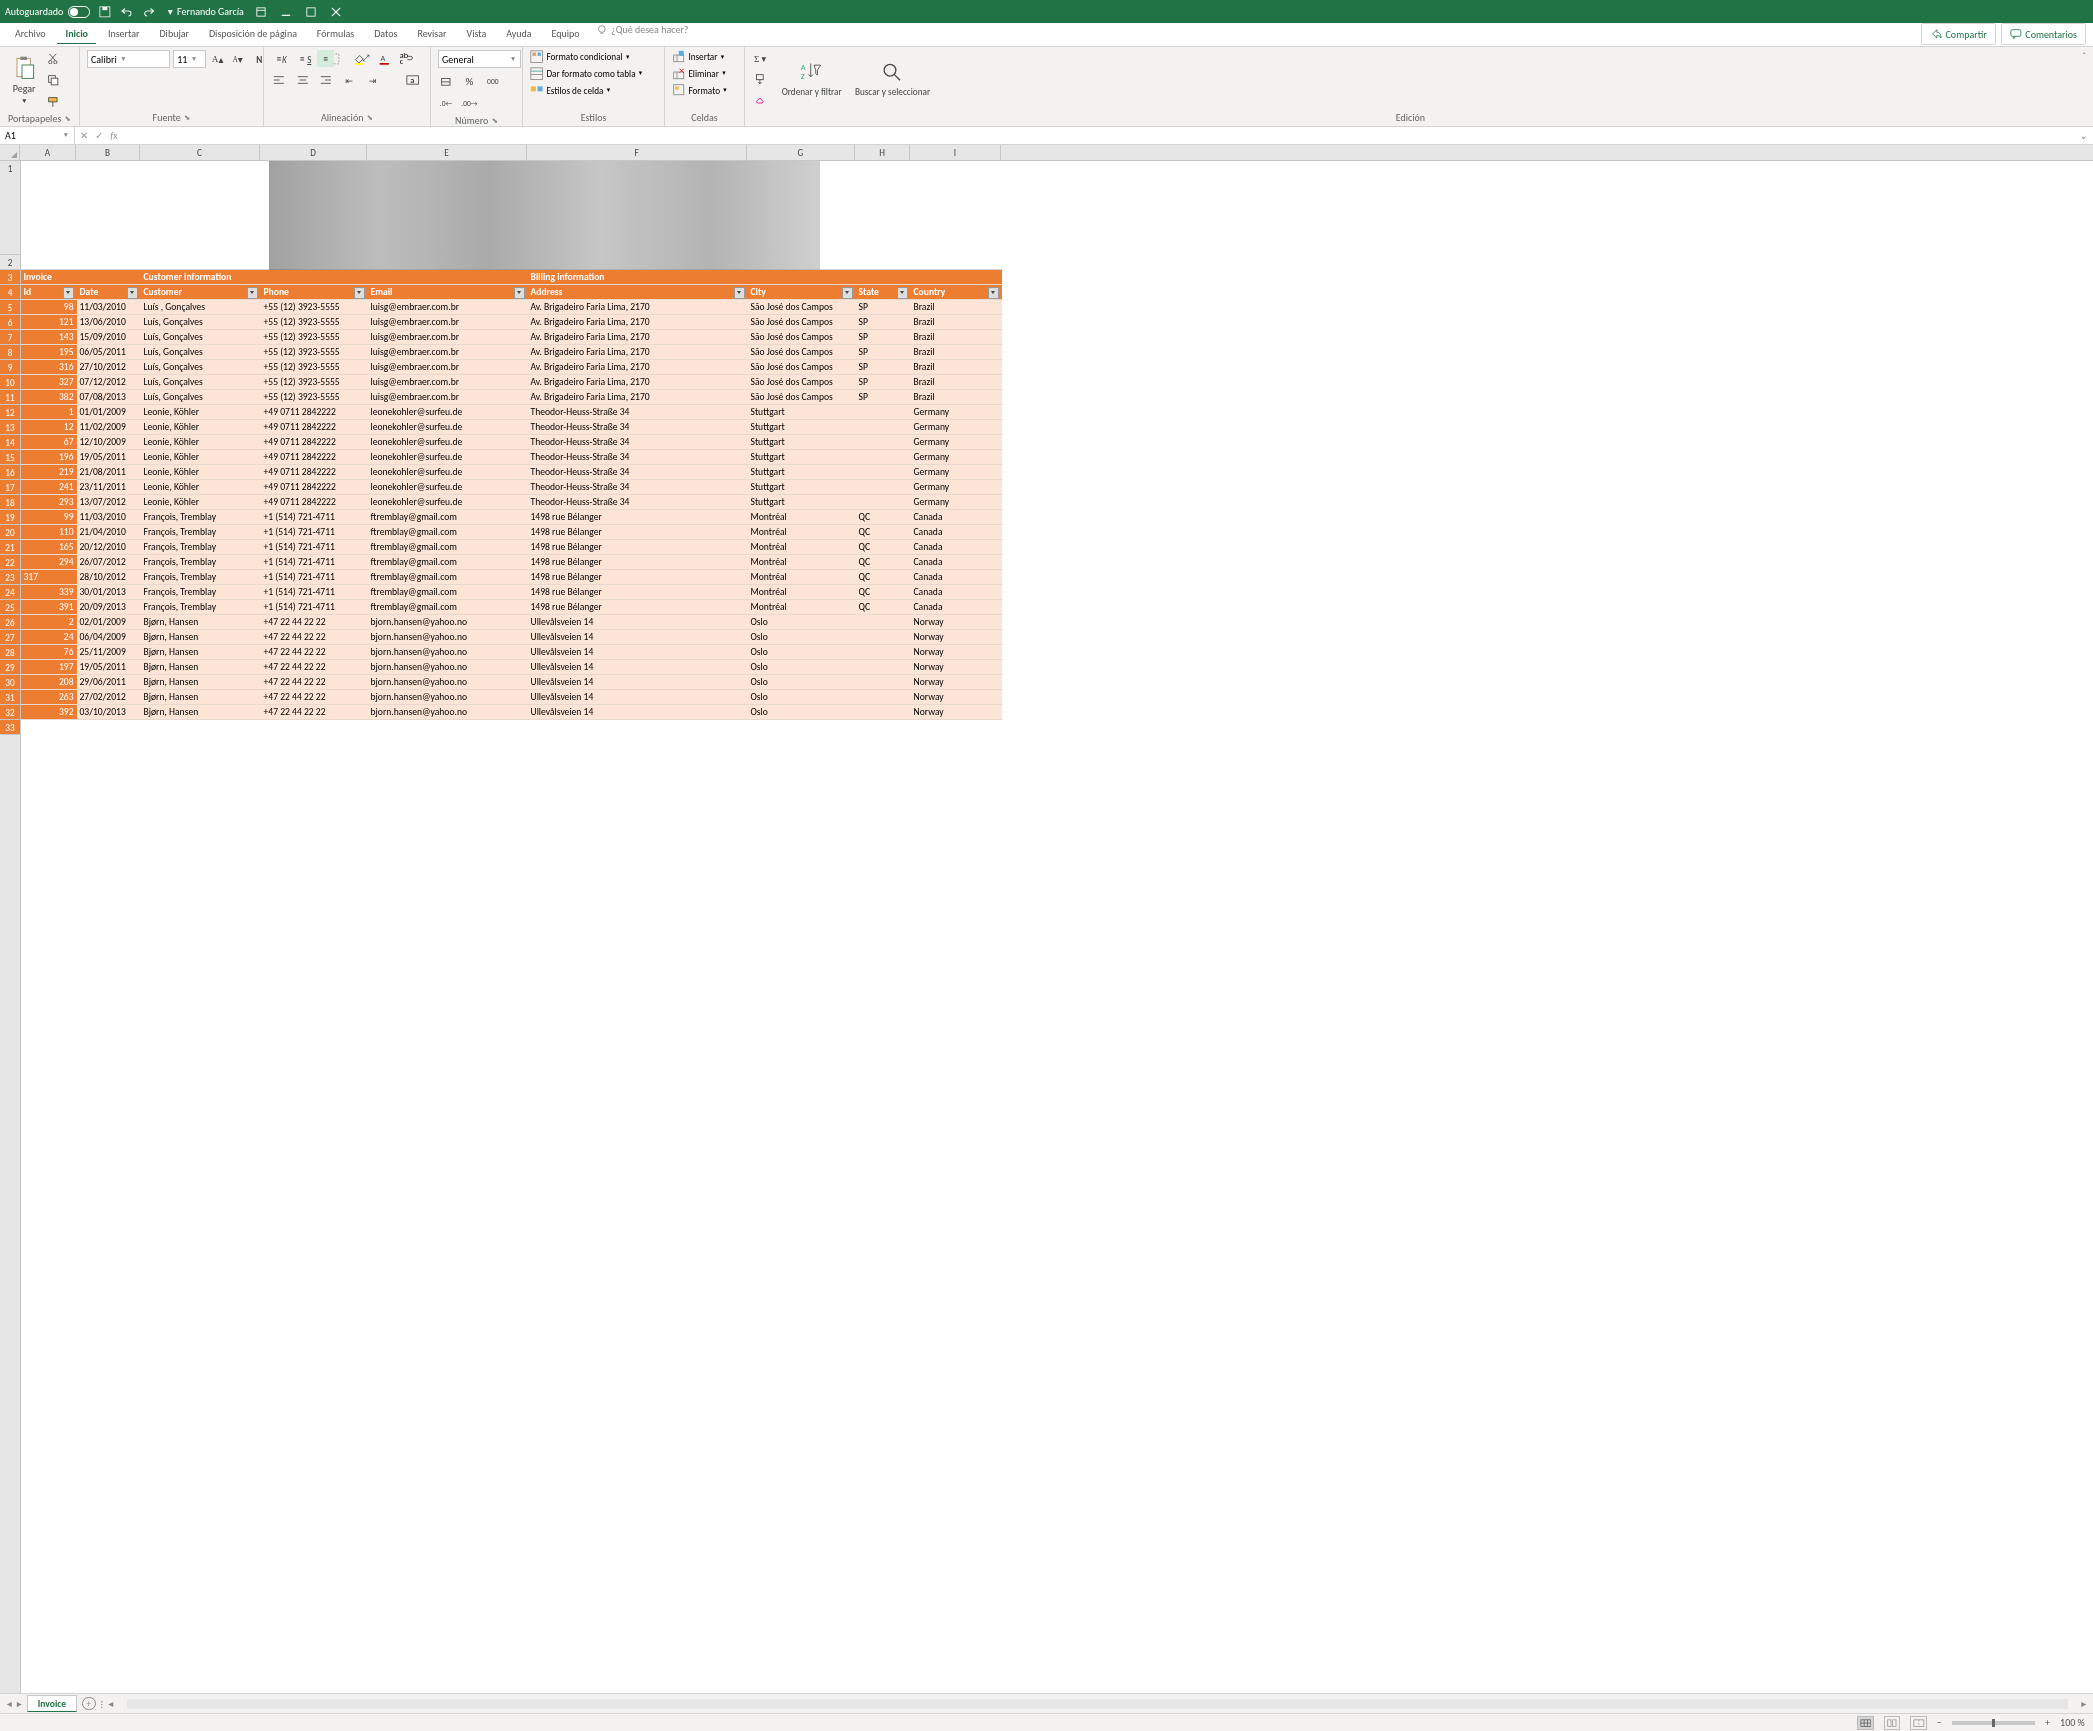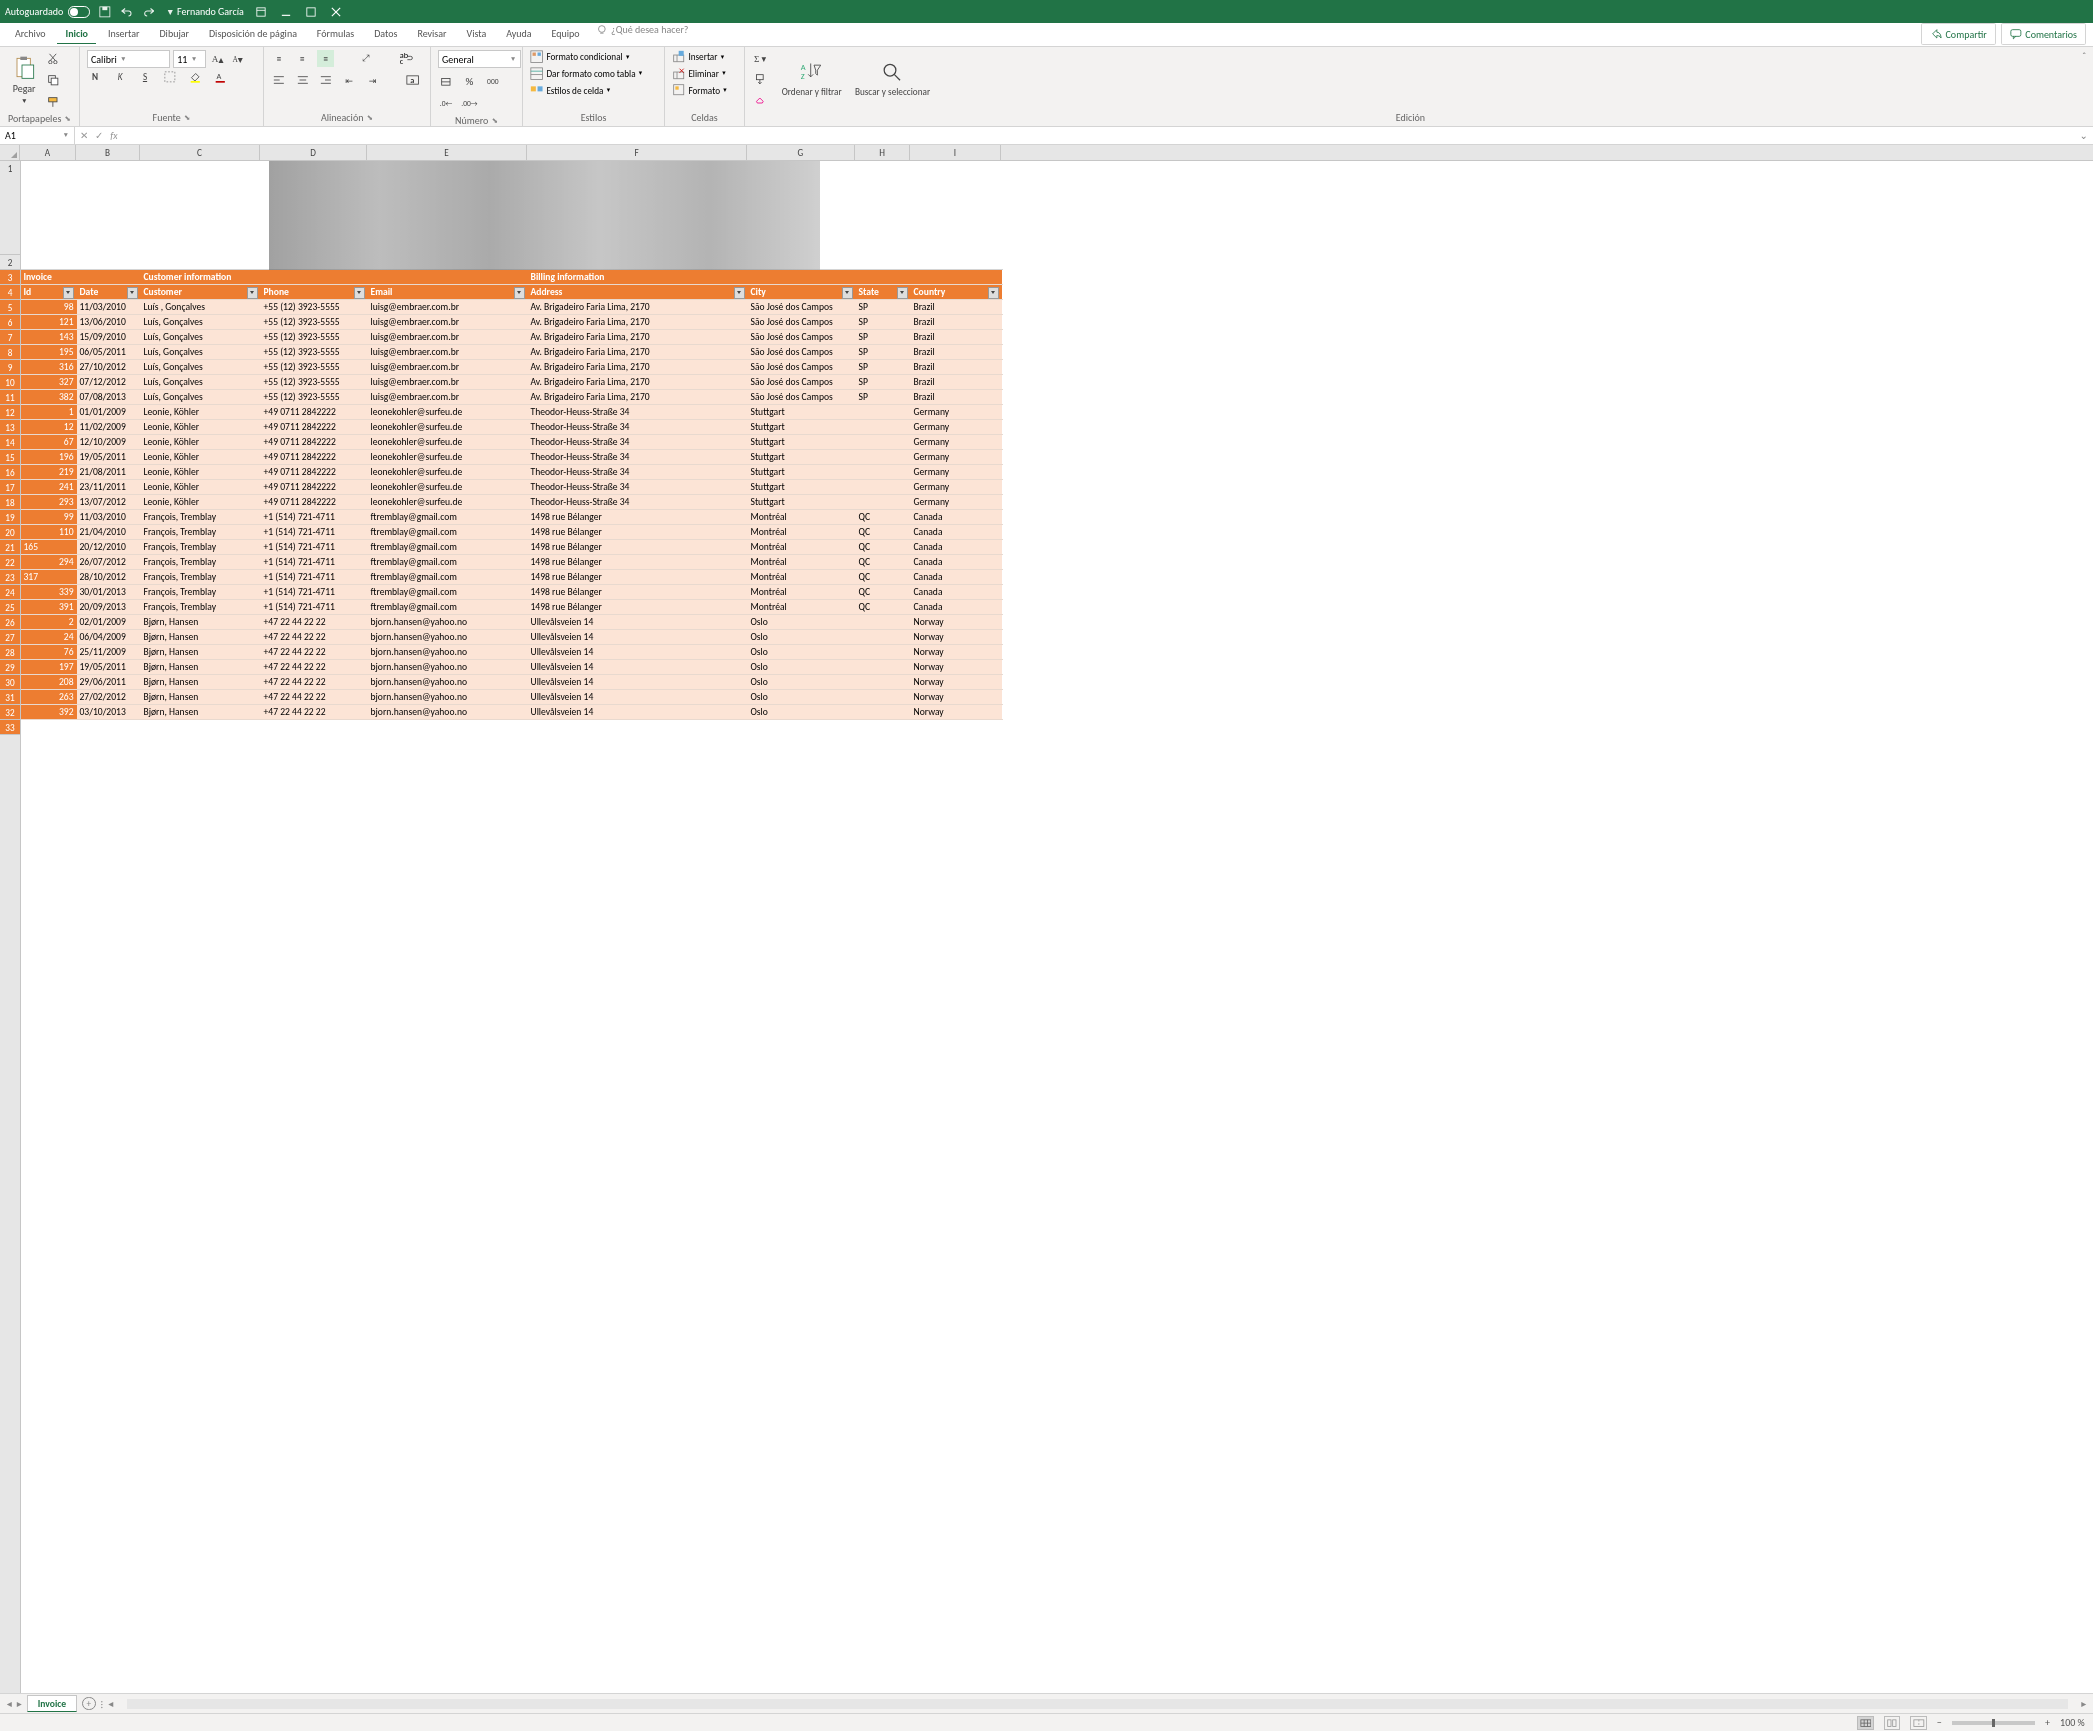--- a/index.html
+++ b/index.html
@@ -193,21 +193,21 @@
           </span>
       </div>
     </div>
     <div class="group-label">
         <span>Portapapeles</span>
         <span class="dlg">⬊</span>
       </div>
   </div>
 
   <div class="group" style="width:184px">
-    <div style="display:flex;flex-direction:column;">
+    <div style="display:flex;gap:5px">
       <div class="grow">
         <div class="fontbox name">
             <span>Calibri</span>
             <span style="font-size:6.7px;color:#888">▼</span>
           </div>
         <div class="fontbox small">
             <span>11</span>
             <span style="font-size:6.7px;color:#888">▼</span>
           </div>
         <span class="minibtn" style="font-family:serif">A<sup>▴</sup></span>
@@ -713,21 +713,21 @@
           <div class="cell peach-bg" style="width: 64px;">21/04/2010</div>
           <div class="cell peach-bg" style="width: 120px;">François, Tremblay</div>
           <div class="cell peach-bg" style="width: 107px;">+1 (514) 721-4711</div>
           <div class="cell peach-bg" style="width: 160px;">ftremblay@gmail.com</div>
           <div class="cell peach-bg" style="width: 220px;">1498 rue Bélanger</div>
           <div class="cell peach-bg" style="width: 108px;">Montréal</div>
           <div class="cell peach-bg" style="width: 55px;">QC</div>
           <div class="cell peach-bg" style="width: 91px;">Canada</div>
         </div>
         <div class="datarow" style="width: 982px;">
-          <div class="cell orange-bg" style="width: 56px; text-align: left;">165</div>
+          <div class="cell orange-bg" style="width: 56px; text-align: right;">165</div>
           <div class="cell peach-bg" style="width: 64px;">20/12/2010</div>
           <div class="cell peach-bg" style="width: 120px;">François, Tremblay</div>
           <div class="cell peach-bg" style="width: 107px;">+1 (514) 721-4711</div>
           <div class="cell peach-bg" style="width: 160px;">ftremblay@gmail.com</div>
           <div class="cell peach-bg" style="width: 220px;">1498 rue Bélanger</div>
           <div class="cell peach-bg" style="width: 108px;">Montréal</div>
           <div class="cell peach-bg" style="width: 55px;">QC</div>
           <div class="cell peach-bg" style="width: 91px;">Canada</div>
         </div>
         <div class="datarow" style="width: 982px;">

